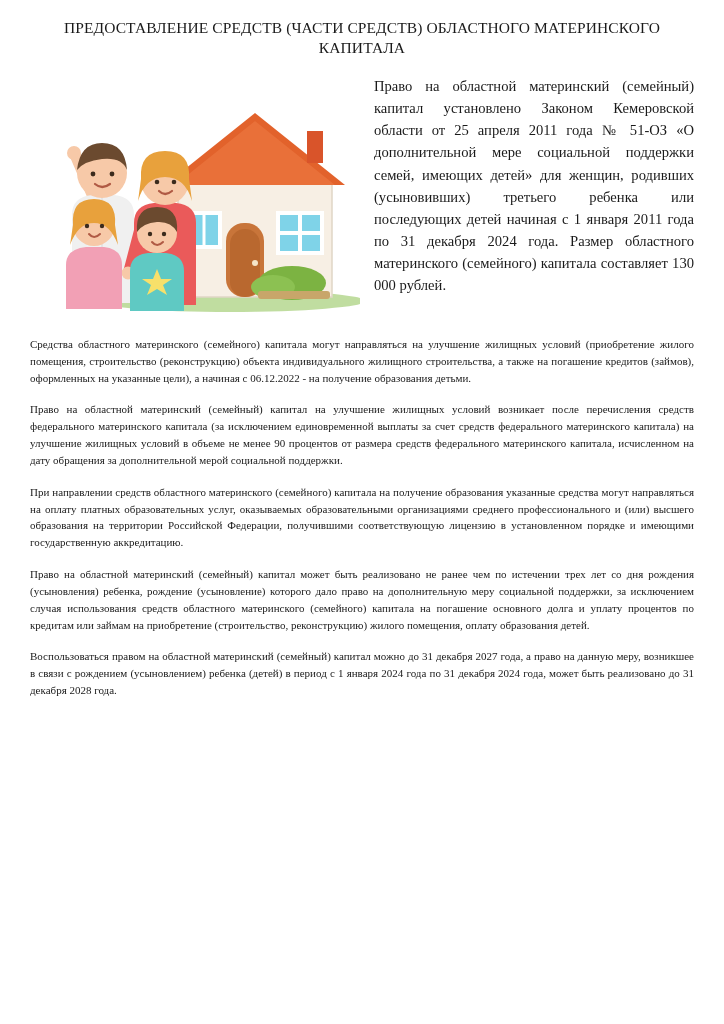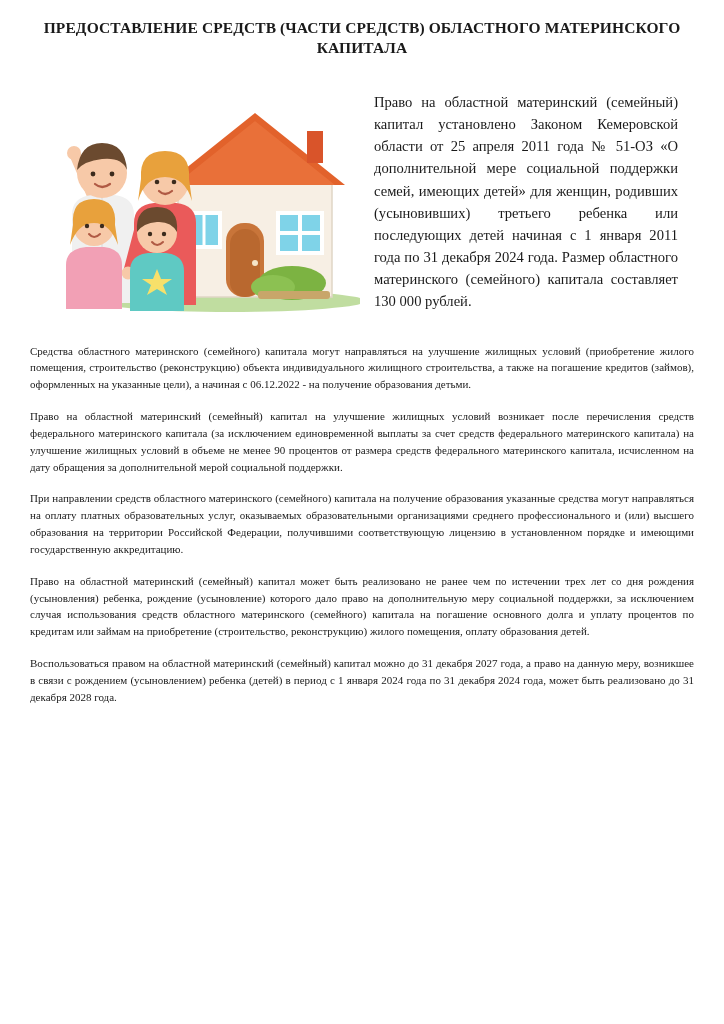--- a/index.html
+++ b/index.html
@@ -16,42 +16,42 @@
   }
   .page {
     width: 724px;
     height: 1024px;
     box-sizing: border-box;
     padding: 18px 30px 10px 30px;
     position: relative;
   }
   .doc-title {
     font-size: 15.5px;
-    font-weight: bold;
+    font-weight: normal;
     text-align: center;
     line-height: 1.32;
     letter-spacing: 0.1px;
     margin: 0 6px 14px 6px;
   }
   .intro-block {
     overflow: hidden;
   }
   .illustration {
     float: left;
     width: 330px;
     height: 245px;
     margin: 0 14px 4px 0;
     position: relative;
   }
   .intro-text {
     font-size: 14.6px;
     line-height: 1.52;
     text-align: justify;
     text-justify: inter-word;
-    margin: 16px;
+    margin: 0;
     padding-top: 2px;
   }
   .body-par {
     font-size: 11px;
     line-height: 1.53;
     text-align: justify;
     text-justify: inter-word;
     margin: 0 0 15px 0;
   }
   .body-par:last-child { margin-bottom: 16px; }

